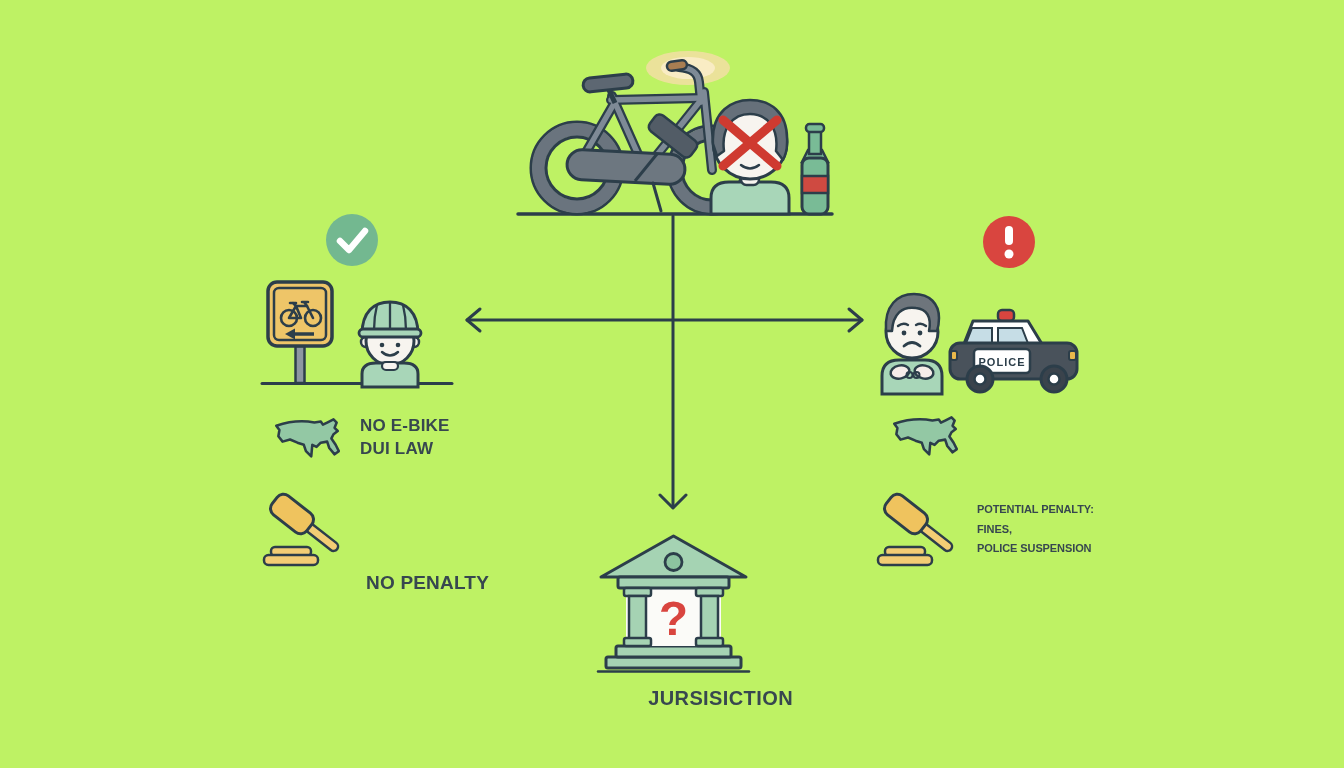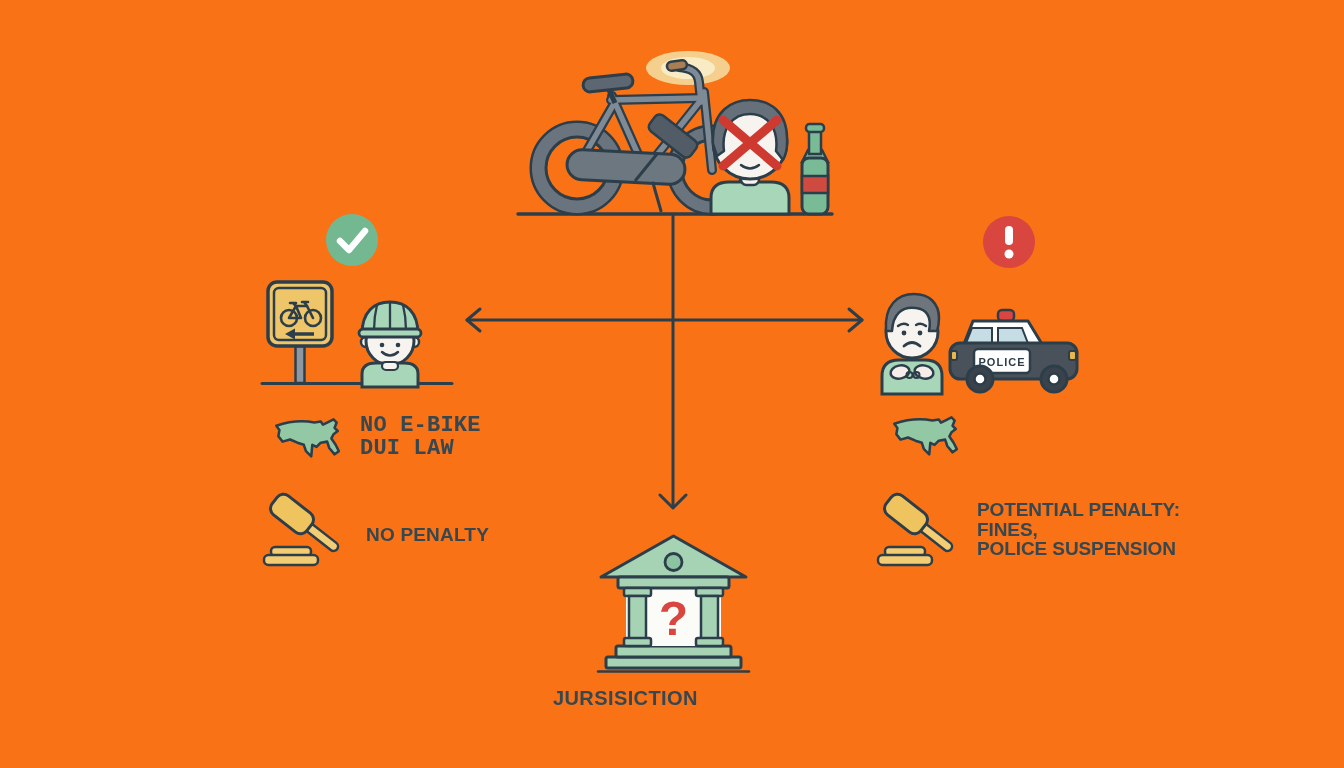--- a/index.html
+++ b/index.html
@@ -1,34 +1,34 @@
 <!DOCTYPE html>
 <html><head>
 <meta charset="utf-8">
 <style>
   html,body{margin:0;padding:0;}
   #canvas{
     position:relative;
     width:1344px;height:768px;
-    background:#f97316;
+    background:#bef264;
     overflow:hidden;
     font-family:"Liberation Sans",sans-serif;
   }
   .abs{position:absolute;}
   svg{display:block;overflow:visible;}
   .label{
     color:#37474f;
     font-weight:700;
     letter-spacing:.2px;
     white-space:nowrap;
   }
-  .law-label{font-size:22px;line-height:23px;font-family:Liberation Mono, monospace;}
-  .penalty-label{font-size:19px;line-height:23px;}
-  .penalty-label-sm{font-size:19px;line-height:19.5px;letter-spacing:-0.1px;}
-  .jurisdiction{font-size:20px;letter-spacing:.4px;text-align:left;width:240px;}
+  .law-label{font-size:17px;line-height:23px;}
+  .penalty-label{font-size:19px;line-height:23px;margin-top:48px;}
+  .penalty-label-sm{font-size:11px;line-height:19.5px;letter-spacing:-0.1px;}
+  .jurisdiction{font-size:20px;letter-spacing:.4px;text-align:right;width:240px;}
 </style>
 </head>
 <body>
 
 <div id="canvas">
 
   <svg class="abs" style="left:0;top:0" width="1344" height="768" viewBox="0 0 1344 768">
     <g stroke="#2c3e4a" stroke-width="3" fill="none" stroke-linecap="round" stroke-linejoin="round">
       <line x1="673" y1="216" x2="673" y2="507"></line>
       <polyline points="660,495 673,508 686,495"></polyline>

